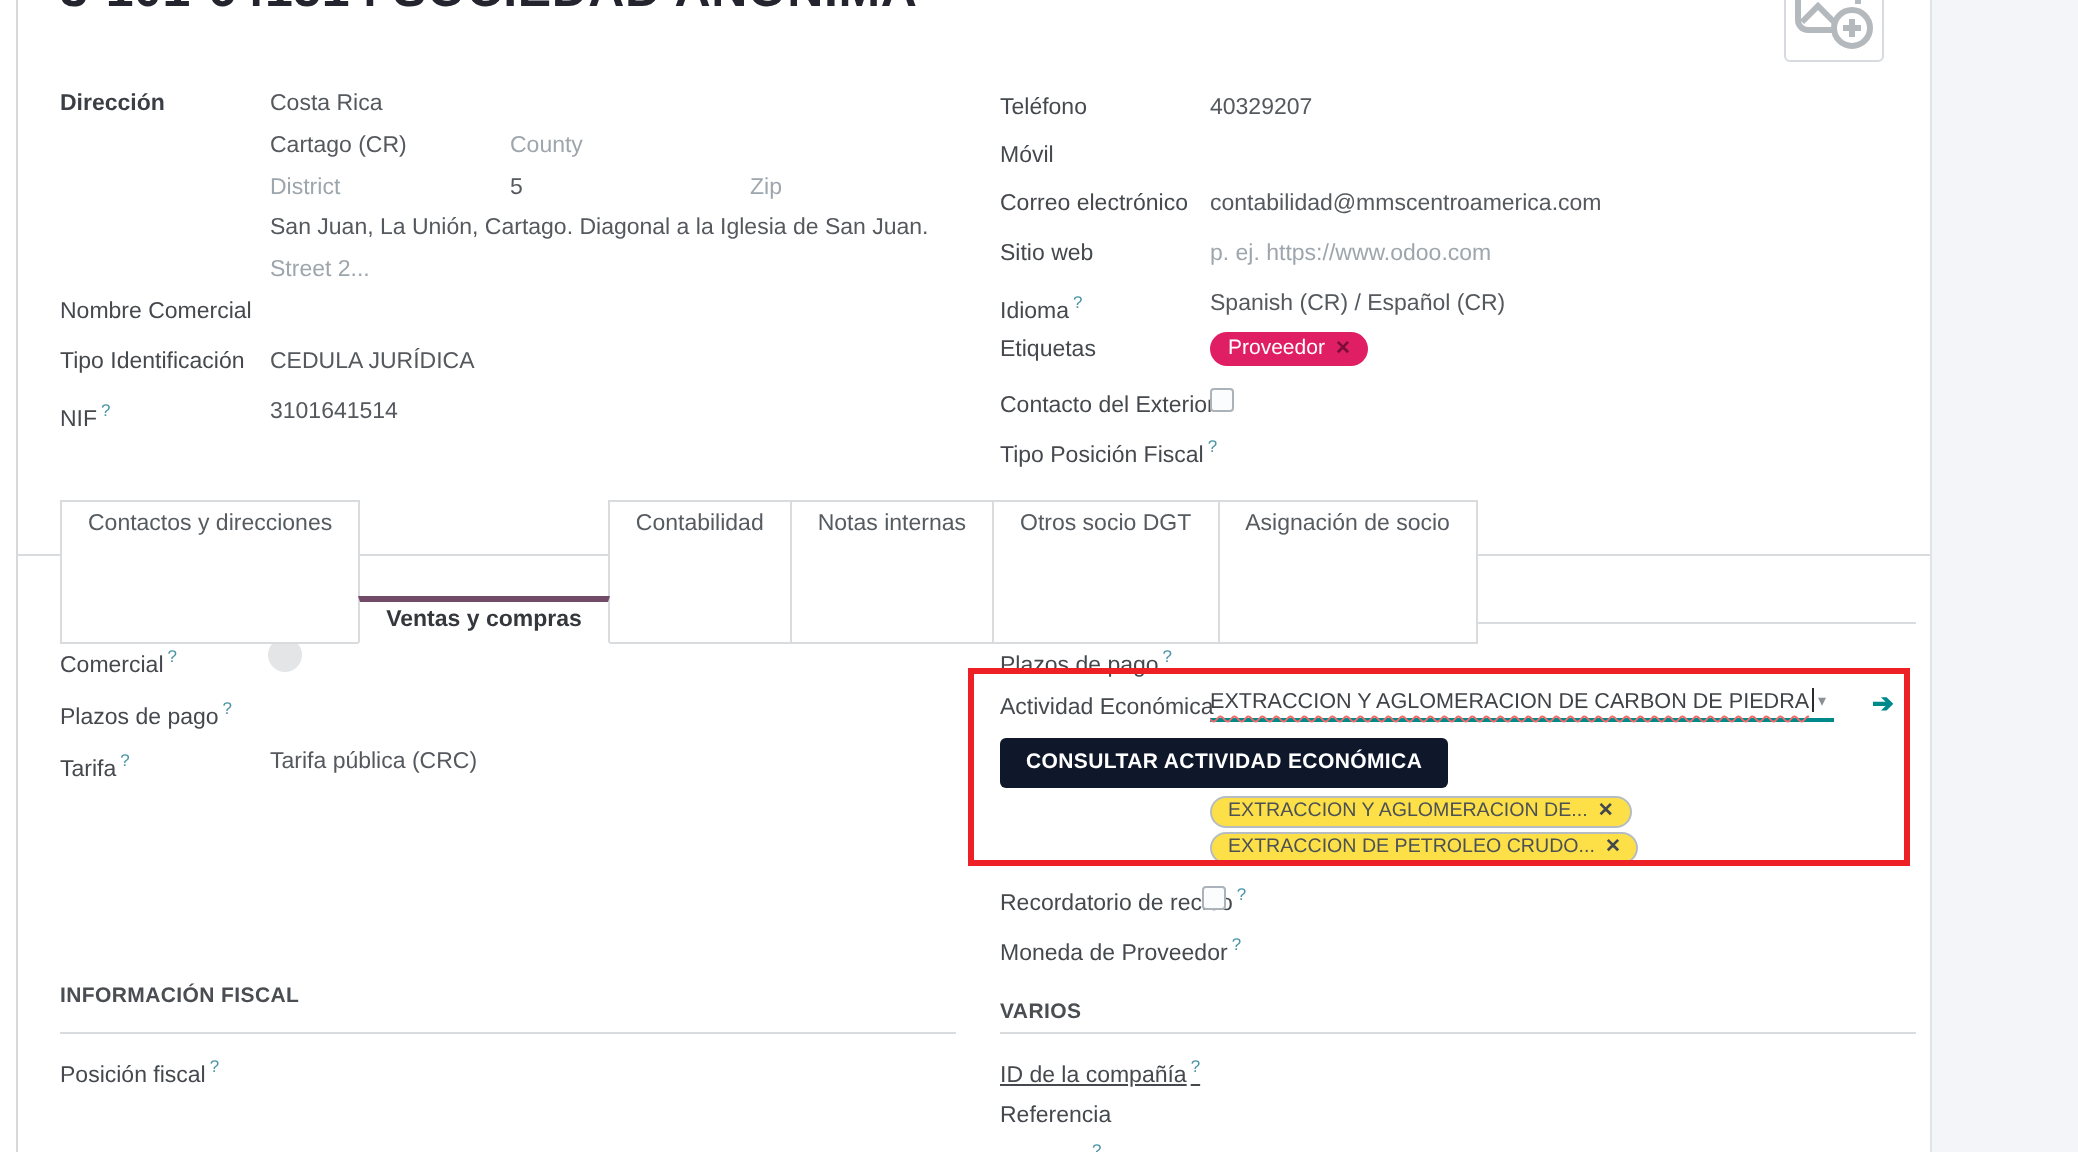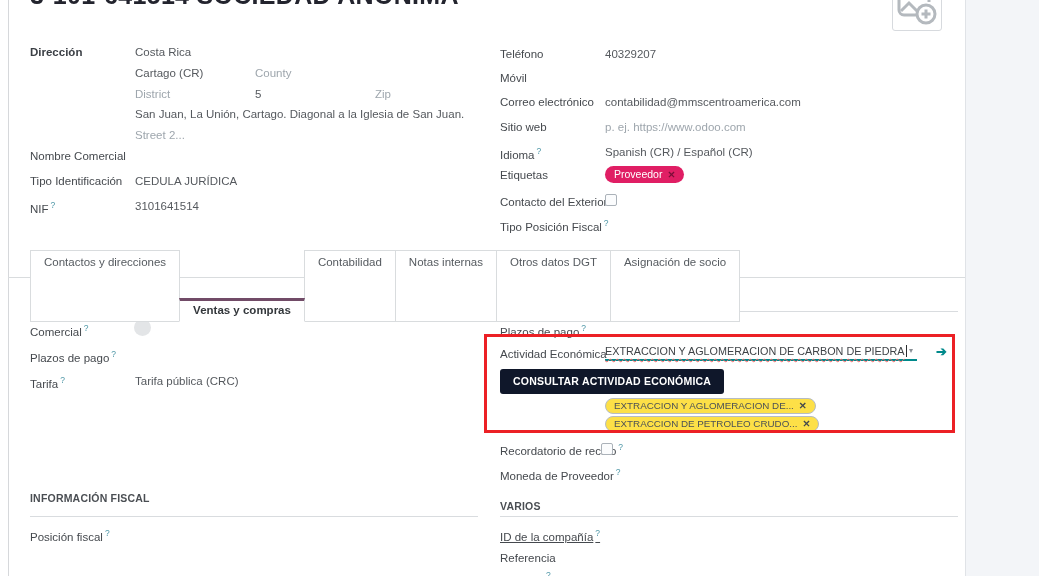--- a/index.html
+++ b/index.html
@@ -101,21 +101,21 @@
   <span class="lbl" style="left:500px; top:193px;"><span>Contacto del Exterior</span><sup class="help">?</sup></span>
   <span class="cb" style="left:605px; top:194px;"></span>
   <span class="lbl" style="left:500px; top:218px;"><span>Tipo Posición Fiscal</span><sup class="help">?</sup></span>
 
   <div class="tabline"></div>
   <div class="tabs">
     <div class="tab">Contactos y direcciones</div>
     <div class="tab active">Ventas y compras</div>
     <div class="tab">Contabilidad</div>
     <div class="tab">Notas internas</div>
-    <div class="tab">Otros datos DGT</div>
+    <div class="tab">Otros socio DGT</div>
     <div class="tab">Asignación de socio</div>
   </div>
 
   <span class="sec" style="left:30px; top:295px;">VENTAS</span>
   <div class="rule" style="left:30px; top:311px; width:448px;"></div>
   <span class="lbl" style="left:30px; top:323px;"><span>Comercial</span><sup class="help">?</sup></span>
   <span class="avatar-dot"></span>
   <span class="lbl" style="left:30px; top:349px;"><span>Plazos de pago</span><sup class="help">?</sup></span>
   <span class="lbl" style="left:30px; top:375px;"><span>Tarifa</span><sup class="help">?</sup></span>
   <span class="val" style="left:135px; top:375px;">Tarifa pública (CRC)</span>

